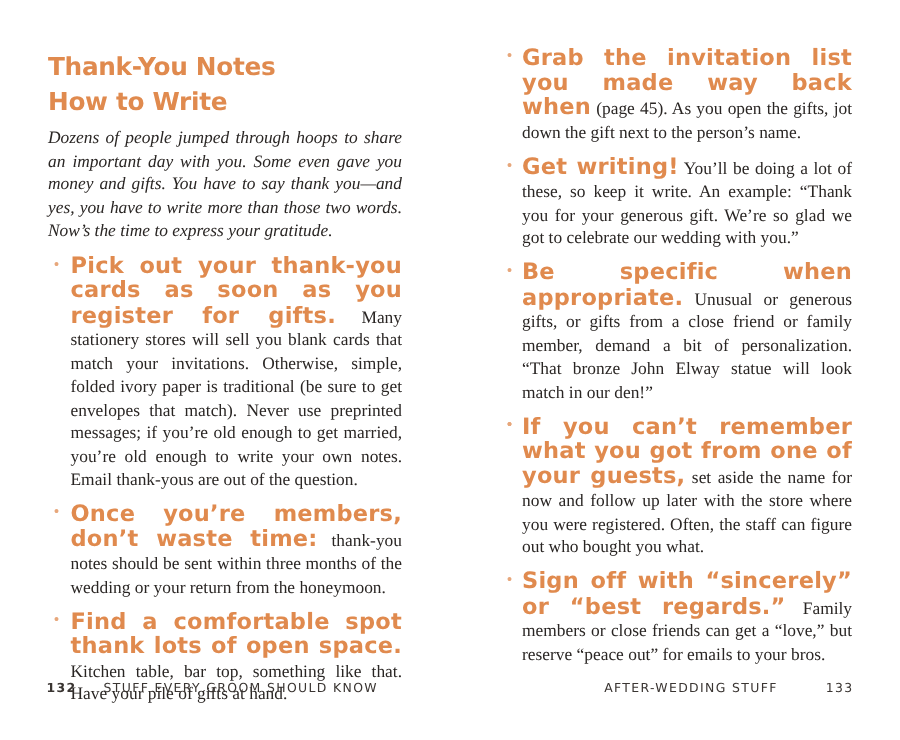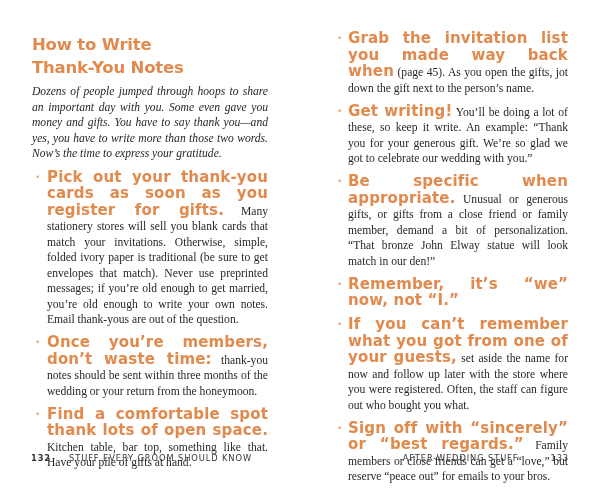--- a/index.html
+++ b/index.html
@@ -108,22 +108,22 @@
     .folio-left { left: 31px; }
     .folio-left .num { margin-right: 18px; font-weight: bold; }
     .folio-right { right: 31px; }
     .folio-right .num { margin-left: 32px; }
   </style>
 </head>
 <body>
 
 <div class="page page-left">
   <h1 class="title">
+    <span>Thank-You Notes</span>
     <span>How to Write</span>
-    <span>Thank-You Notes</span>
   </h1>
 
   <div class="text-col">
     <p class="intro">Dozens of people jumped through hoops to share an important day with you. Some even gave you money and gifts. You have to say thank you—and yes, you have to write more than those two words. Now’s the time to express your gratitude.</p>
 
     <ul class="tips">
       <li>
         <span class="bullet">•</span><span class="lead">Pick out your thank-you cards as soon as you register for gifts.</span><span> Many stationery stores will sell you blank cards that match your invitations. Otherwise, simple, folded ivory paper is tradi­tional (be sure to get envelopes that match). Never use preprinted messages; if you’re old enough to get married, you’re old enough to write your own notes. Email thank-yous are out of the question.</span>
       </li>
       <li>
@@ -146,21 +146,21 @@
       <li>
         <span class="bullet">•</span><span class="lead">Grab the invitation list you made way back when</span><span> (page 45). As you open the gifts, jot down the gift next to the person’s name.</span>
       </li>
       <li>
         <span class="bullet">•</span><span class="lead">Get writing!</span><span> You’ll be doing a lot of these, so keep it write. An example: “Thank you for your gen­erous gift. We’re so glad we got to celebrate our wedding with you.”</span>
       </li>
       <li>
         <span class="bullet">•</span><span class="lead">Be specific when appropriate.</span><span> Unusual or gen­erous gifts, or gifts from a close friend or family member, demand a bit of personalization. “That bronze John Elway statue will look match in our den!”</span>
       </li>
       <li>
-        <span class="bullet">•</span><span class="lead">Remember, it’s “we” now, not “I.”</span><span></span>
+        <span class="bullet">•</span><span></span>
       </li>
       <li>
         <span class="bullet">•</span><span class="lead">If you can’t remember what you got from one of your guests,</span><span> set aside the name for now and follow up later with the store where you were reg­istered. Often, the staff can figure out who bought you what.</span>
       </li>
       <li>
         <span class="bullet">•</span><span class="lead">Sign off with “sincerely” or “best regards.”</span><span> Family members or close friends can get a “love,” but reserve “peace out” for emails to your bros.</span>
       </li>
     </ul>
   </div>
 

